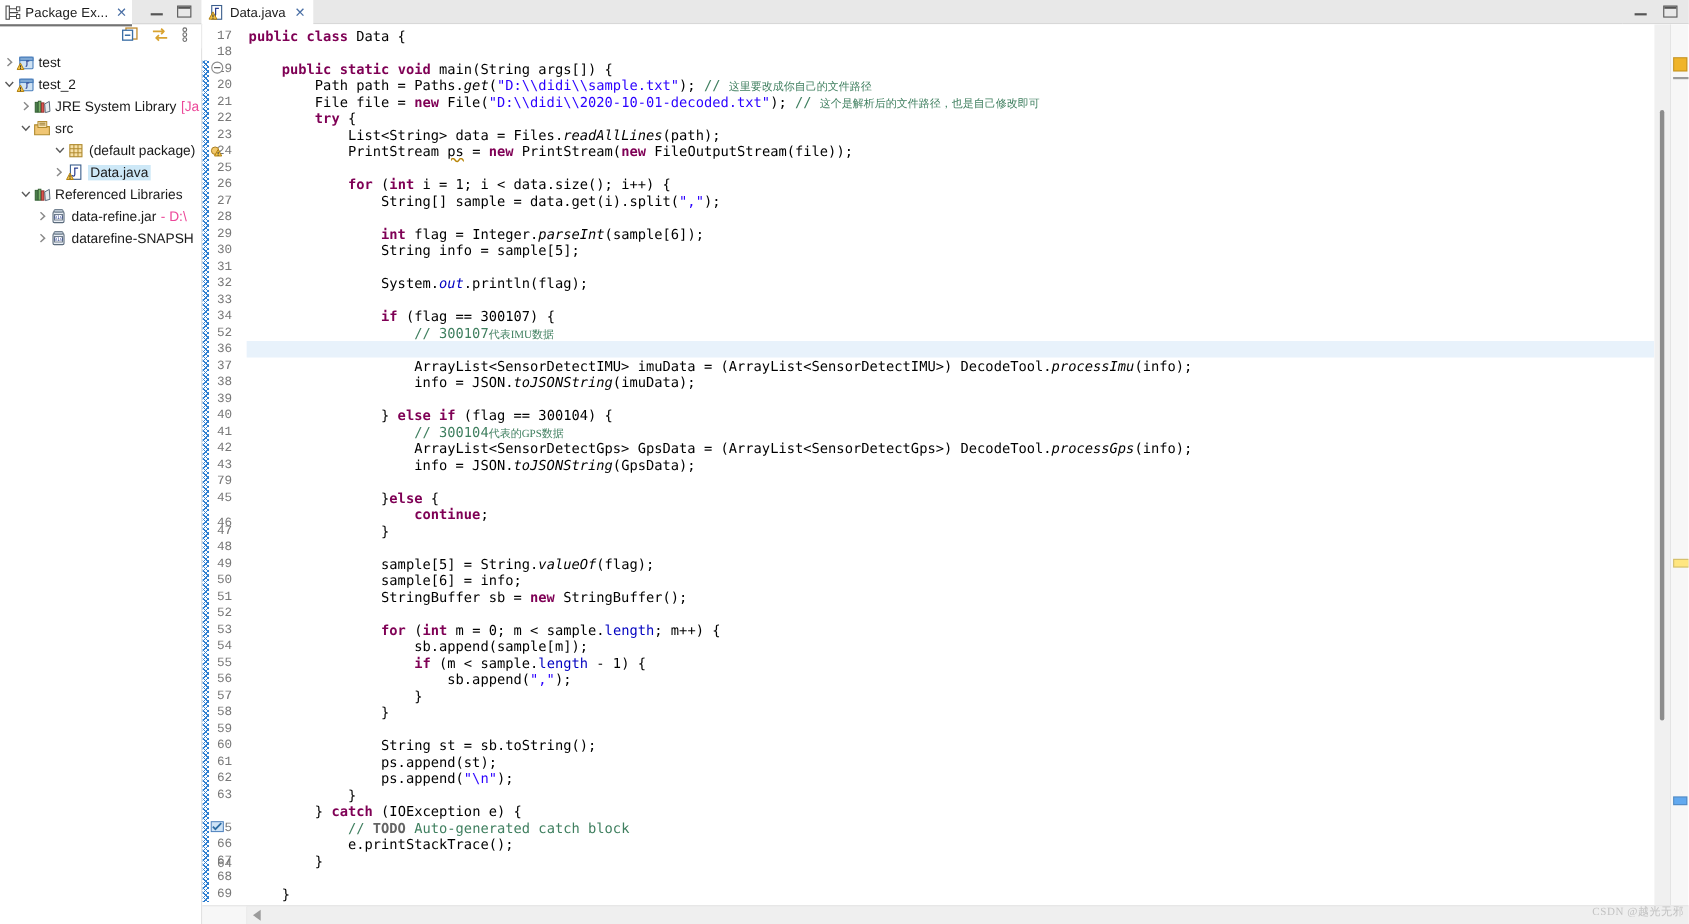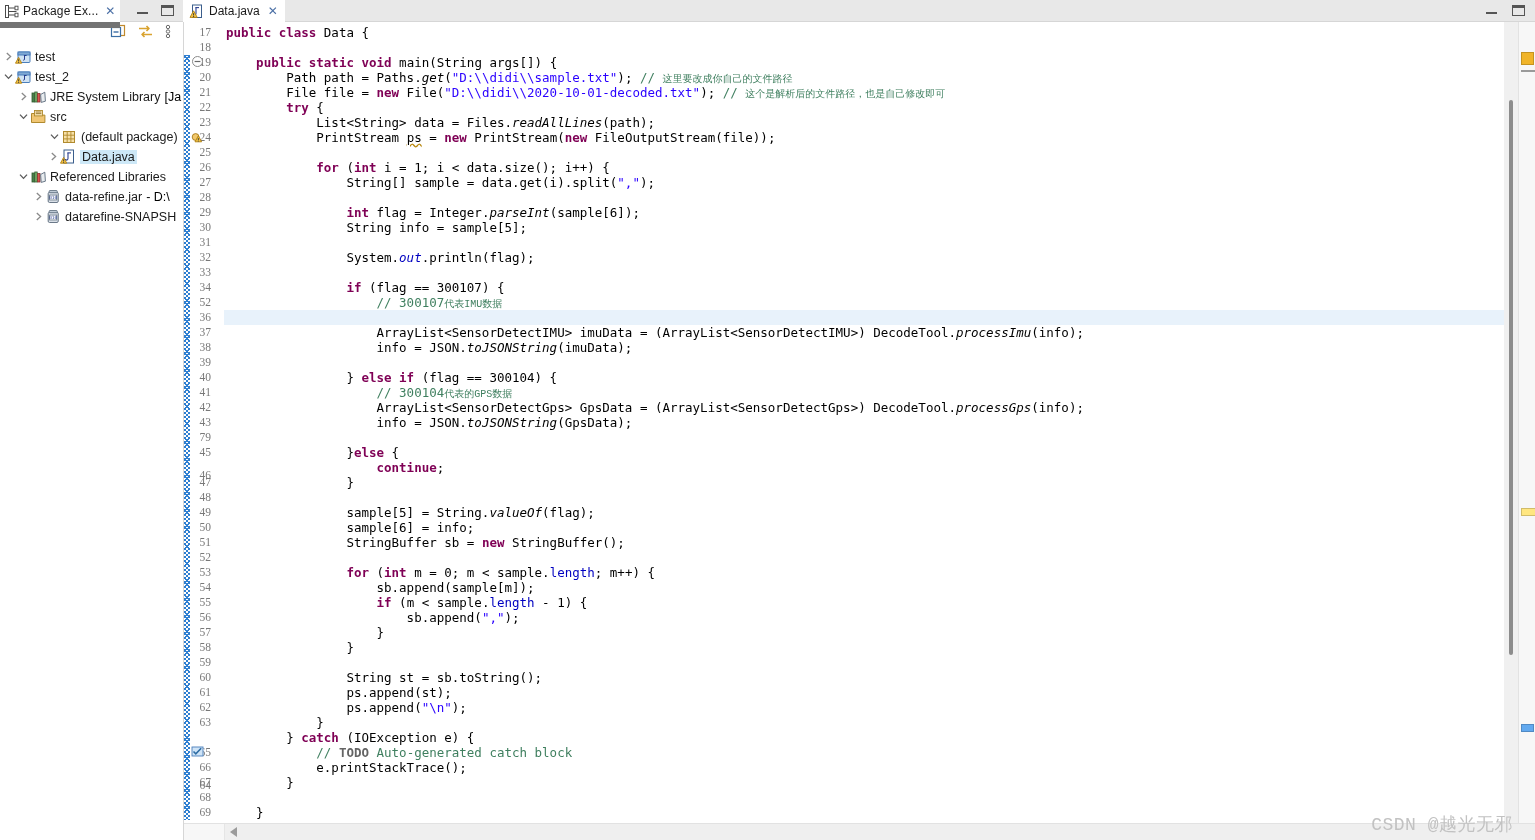--- a/index.html
+++ b/index.html
@@ -11,21 +11,21 @@
     -webkit-font-smoothing:antialiased;
   }
   .app{position:relative;width:1535px;height:840px;display:flex;flex-direction:column;}
 
   
   .topband{display:flex;height:22px;background:#ffffff;}
 
   
   .pe-tabbar{width:183px;height:22px;display:flex;align-items:stretch;background:#ffffff;position:relative;}
   .pe-tab{display:flex;align-items:center;gap:4px;padding:0 5px 0 4px;height:22px;
-          background:#ffffff;border-bottom:6px solid #737373;}
+          background:#ffffff;border-bottom:2px solid #737373;}
   .pe-tab .ttl{font-size:12px;color:#1a1a1a;letter-spacing:.1px;}
   .pe-tabfill{flex:1;background:#e8e8e8;border-bottom:1px solid #d6d6d6;}
   .pe-winbtns{display:flex;align-items:center;gap:12px;padding:0 9px 0 6px;background:#e8e8e8;border-bottom:1px solid #d6d6d6;}
 
   
   .ed-tabbar{flex:1;height:22px;display:flex;align-items:stretch;background:#e8e8e8;}
   .ed-tab{display:flex;align-items:center;gap:5px;padding:0 7px 0 6px;height:22px;background:#ffffff;}
   .ed-tab .ttl{font-size:12px;color:#1a1a1a;}
   .ed-tabfill{flex:1;background:#e8e8e8;border-bottom:1px solid #d6d6d6;}
   .ed-winbtns{display:flex;align-items:center;gap:14px;padding:0 10px;background:#e8e8e8;border-bottom:1px solid #d6d6d6;}
@@ -41,69 +41,69 @@
   
   .pe{width:183px;display:flex;flex-direction:column;background:#ffffff;border-right:1px solid #d6d6d6;}
   .pe-toolbar{height:22px;display:flex;align-items:center;justify-content:flex-end;gap:11px;padding-right:12px;background:#ffffff;}
   .pe-tree{flex:1;overflow:hidden;padding-top:3px;}
   .trow{display:flex;align-items:center;height:20px;white-space:nowrap;font-size:12.5px;color:#1a1a1a;}
   .trow .arrow{width:13px;text-align:center;color:#6b6b6b;font-size:9px;flex:none;line-height:1;}
   .trow .arrow.open{color:#4a4a4a;}
   .trow .ico{width:17px;height:16px;flex:none;margin-right:3px;position:relative;}
   .trow .lbl{flex:none;}
   .trow.sel .lbl{background:#cde8f7;padding:0 2px;}
-  .dim{color:#000000;}
+  .dim{color:#ec4899;}
 
   
   .editor{flex:1;display:flex;flex-direction:column;min-width:0;background:#ffffff;position:relative;}
   .edmain{flex:1;display:flex;min-height:0;position:relative;overflow:hidden;}
 
   .changebar{width:6px;flex:none;background:#ffffff;}
   .changebar .hatch{position:absolute;left:0;width:6px;
      background-image:
        repeating-linear-gradient(45deg,#2f7fd1 0 1px,transparent 1px 3px),
        repeating-linear-gradient(-45deg,#2f7fd1 0 1px,transparent 1px 3px);
      background-color:#ffffff;}
 
   .gutter{width:34px;flex:none;background:#ffffff;position:relative;}
-  .gnum{position:absolute;right:13px;font-family:Liberation Serif, serif;
+  .gnum{position:absolute;right:13px;font-family:Liberation Mono, monospace;
         font-size:11.5px;color:#787878;line-height:15px;height:15px;text-align:center;}
   .gmark{position:absolute;left:1px;width:16px;height:15px;}
 
   .codewrap{flex:1;position:relative;min-width:0;overflow:hidden;}
   .hl{position:absolute;left:0;right:0;height:15px;background:#e8f2fb;}
   .code{position:relative;
         font-family:"DejaVu Sans Mono","Liberation Mono",monospace;
         font-size:12.5px;line-height:15px;white-space:pre;color:#000;}
   .code .ln{height:15px;}
   .kw{color:#7f0055;font-weight:bold;}
   .str{color:#2a00ff;}
   .cm{color:#3f7f5f;}
-  .cmz{color:#3f7f5f;font-family:Liberation Mono, monospace;font-size:10px;margin-top:40px;}
+  .cmz{color:#3f7f5f;font-family:Liberation Serif, serif;font-size:10px;margin-top:40px;}
   .tdo{color:#646464;font-weight:bold;}
   .it{font-style:italic;}
   .fld{color:#0000c0;}
   .sq{text-decoration:underline;text-decoration-style:wavy;text-decoration-color:#b8860b;}
 
   
   .overview{width:16px;flex:none;background:#f7f7f7;border-left:1px solid #e2e2e2;position:relative;}
   .ovmark{position:absolute;left:2px;}
 
   .vscroll{width:14px;flex:none;background:#f0f0f0;position:relative;}
   .vthumb{position:absolute;left:5px;width:4px;background:#8c8c8c;border-radius:2px;}
 
   .hscrollrow{height:16px;display:flex;align-items:stretch;background:#efefef;border-top:1px solid #e2e2e2;}
   .hs-left{width:40px;background:#f7f7f7;border-right:1px solid #e5e5e5;}
   .hs-track{flex:1;background:#efefef;position:relative;}
   .hs-arrow{position:absolute;left:5px;top:3px;width:0;height:0;
             border-top:5px solid transparent;border-bottom:5px solid transparent;border-right:7px solid #9b9b9b;}
   .hs-right{width:16px;background:#efefef;}
 
-  .watermark{position:absolute;right:22px;bottom:4px;font-size:18px;color:#c2c2c2;letter-spacing:.5px;
-             font-family:Liberation Mono, monospace;}
+  .watermark{position:absolute;right:4px;bottom:4px;font-size:10px;color:#c2c2c2;letter-spacing:.5px;
+             font-family:Liberation Serif, serif;}
 </style>
 </head>
 <body>
 
 <div class="app">
 
   <div class="topband">
 
     <div class="pe-tabbar">
       <div class="pe-tab">

